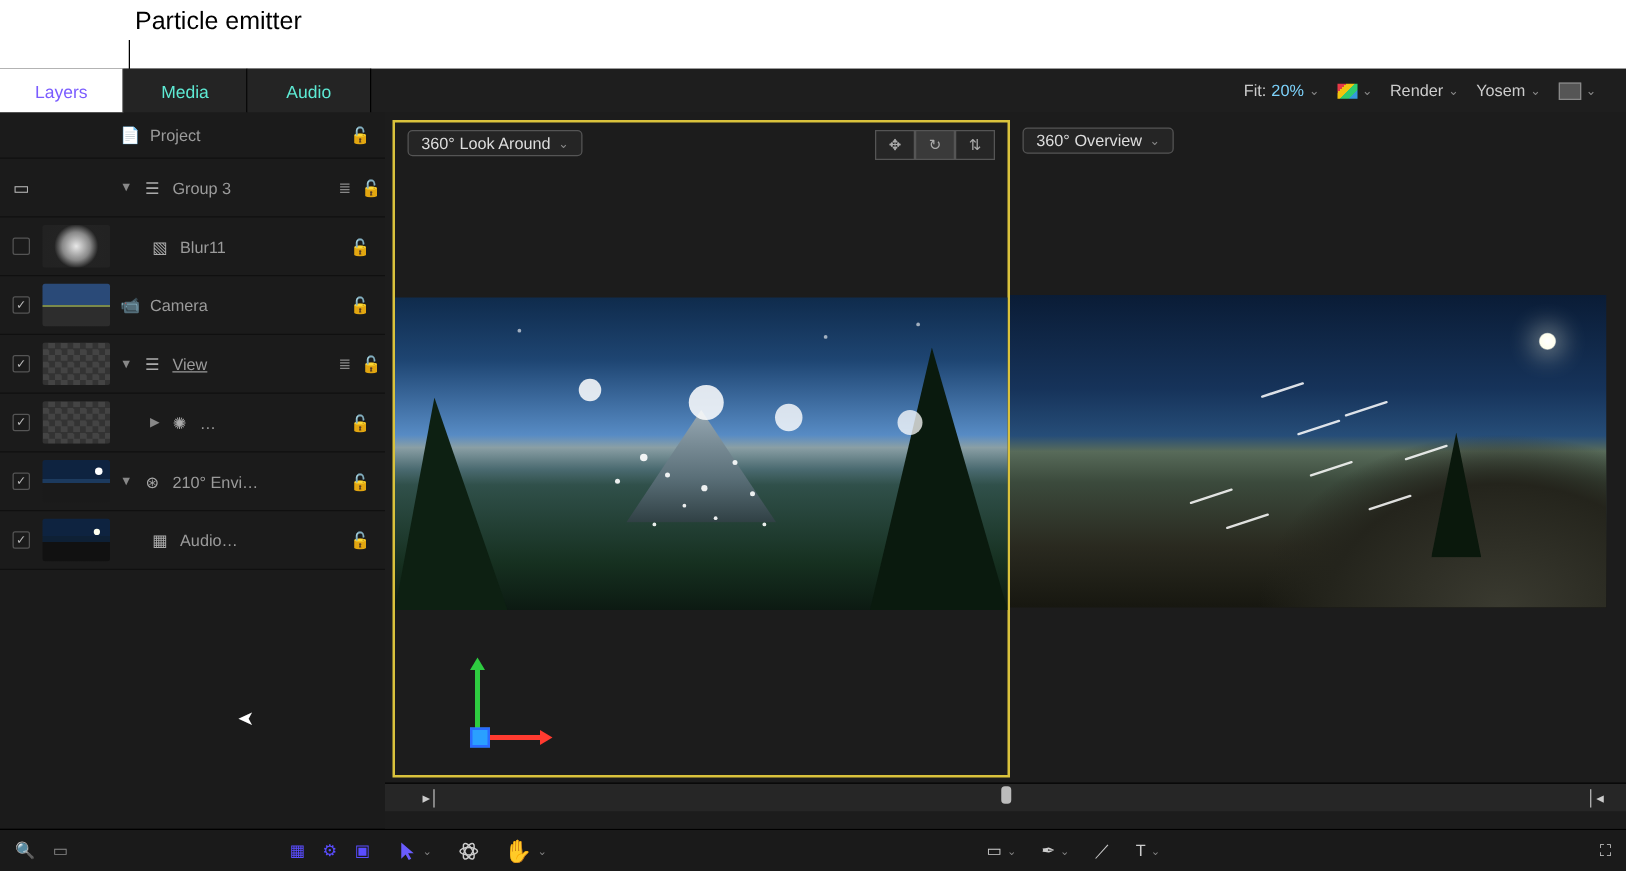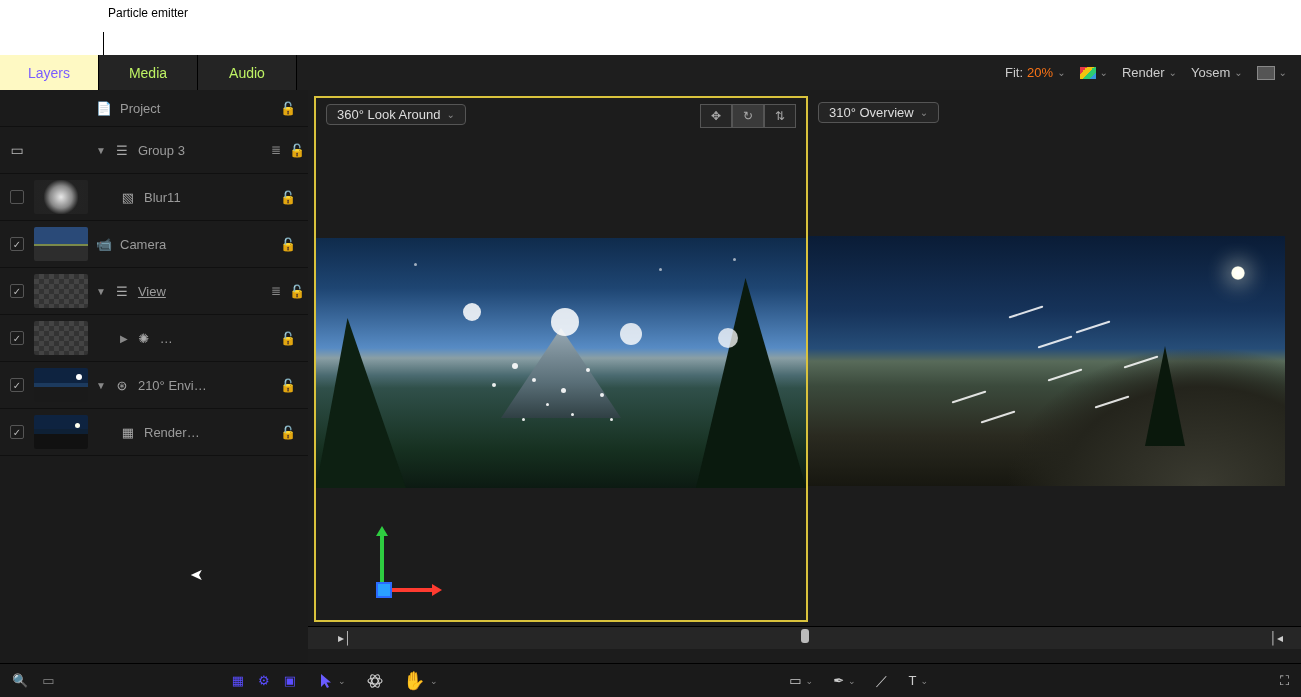--- a/index.html
+++ b/index.html
@@ -11,21 +11,21 @@
   font-family: -apple-system, "Helvetica Neue", Arial, sans-serif;
   font-size: 13px;
   color: #ccc;
   overflow: hidden;
 }
 .callout {
   position: absolute;
   top: 6px;
   left: 108px;
   color: #000;
-  font-size: 12px;
+  font-size: 20px;
 }
 .callout-line {
   position: absolute;
   top: 32px;
   left: 103px;
   width: 1px;
   height: 314px;
   background: #000;
 }
 .callout-arrow {
@@ -65,37 +65,37 @@
 }
 .tabs {
   display: flex;
 }
 .tab {
   width: 98px;
   display: flex;
   align-items: center;
   justify-content: center;
   font-size: 14px;
-  color: #bef264;
+  color: #5eead4;
   background: #242424;
   border-right: 1px solid #000;
 }
 .tab.active {
   color: #7a5cff;
-  background: #fef9c3;
+  background: #ffffff;
 }
 .topstrip-spacer { flex: 1; }
 .topright {
   display: flex;
   align-items: center;
   gap: 14px;
-  padding-right: 14px;
+  padding-right: 24px;
 }
 .fit-label { color: #ccc; }
-.fit-val { color: #f97316; }
+.fit-val { color: #7dd3fc; }
 .drop { color: #ccc; display:flex; align-items:center; gap:4px; }
 .chev { font-size: 10px; color: #888; }
 .colorsq {
   width: 16px; height: 12px;
   background: linear-gradient(135deg, #e63946 0 25%, #f1c40f 25% 50%, #2ecc71 50% 75%, #3498db 75% 100%);
 }
 .graysq { width: 16px; height: 12px; background: #555; border:1px solid #888;}
 
 .sidebar {
   grid-column: 1;
@@ -455,21 +455,21 @@
 
     <div class="row">
       <div class="check">
           <span class="box">✓</span>
         </div>
       <div>
           <div class="thumb night2"></div>
         </div>
       <div class="label-area indent1">
         <span class="ico">▦</span>
-        <span>Render…</span>
+        <span>Audio…</span>
       </div>
       <div class="lock">🔓</div>
     </div>
   </div>
 
   <div class="canvas">
 
     <div class="vp vp-left">
       <div class="vp-drop">
         <span>360° Look Around</span>
@@ -506,21 +506,21 @@
       </div>
       <div class="gizmo">
         <div class="up"></div>
         <div class="right"></div>
         <div class="origin"></div>
       </div>
     </div>
 
     <div class="vp vp-right">
       <div class="vp-drop">
-        <span>310° Overview</span>
+        <span>360° Overview</span>
         <span class="chev">⌄</span>
       </div>
       <div class="vp-img">
         <div class="moon"></div>
         <div class="rocks"></div>
         <div class="treeR"></div>
         <div class="streaks">
           <span style="left:42%;top:30%"></span>
           <span style="left:48%;top:42%"></span>
           <span style="left:50%;top:55%"></span>

